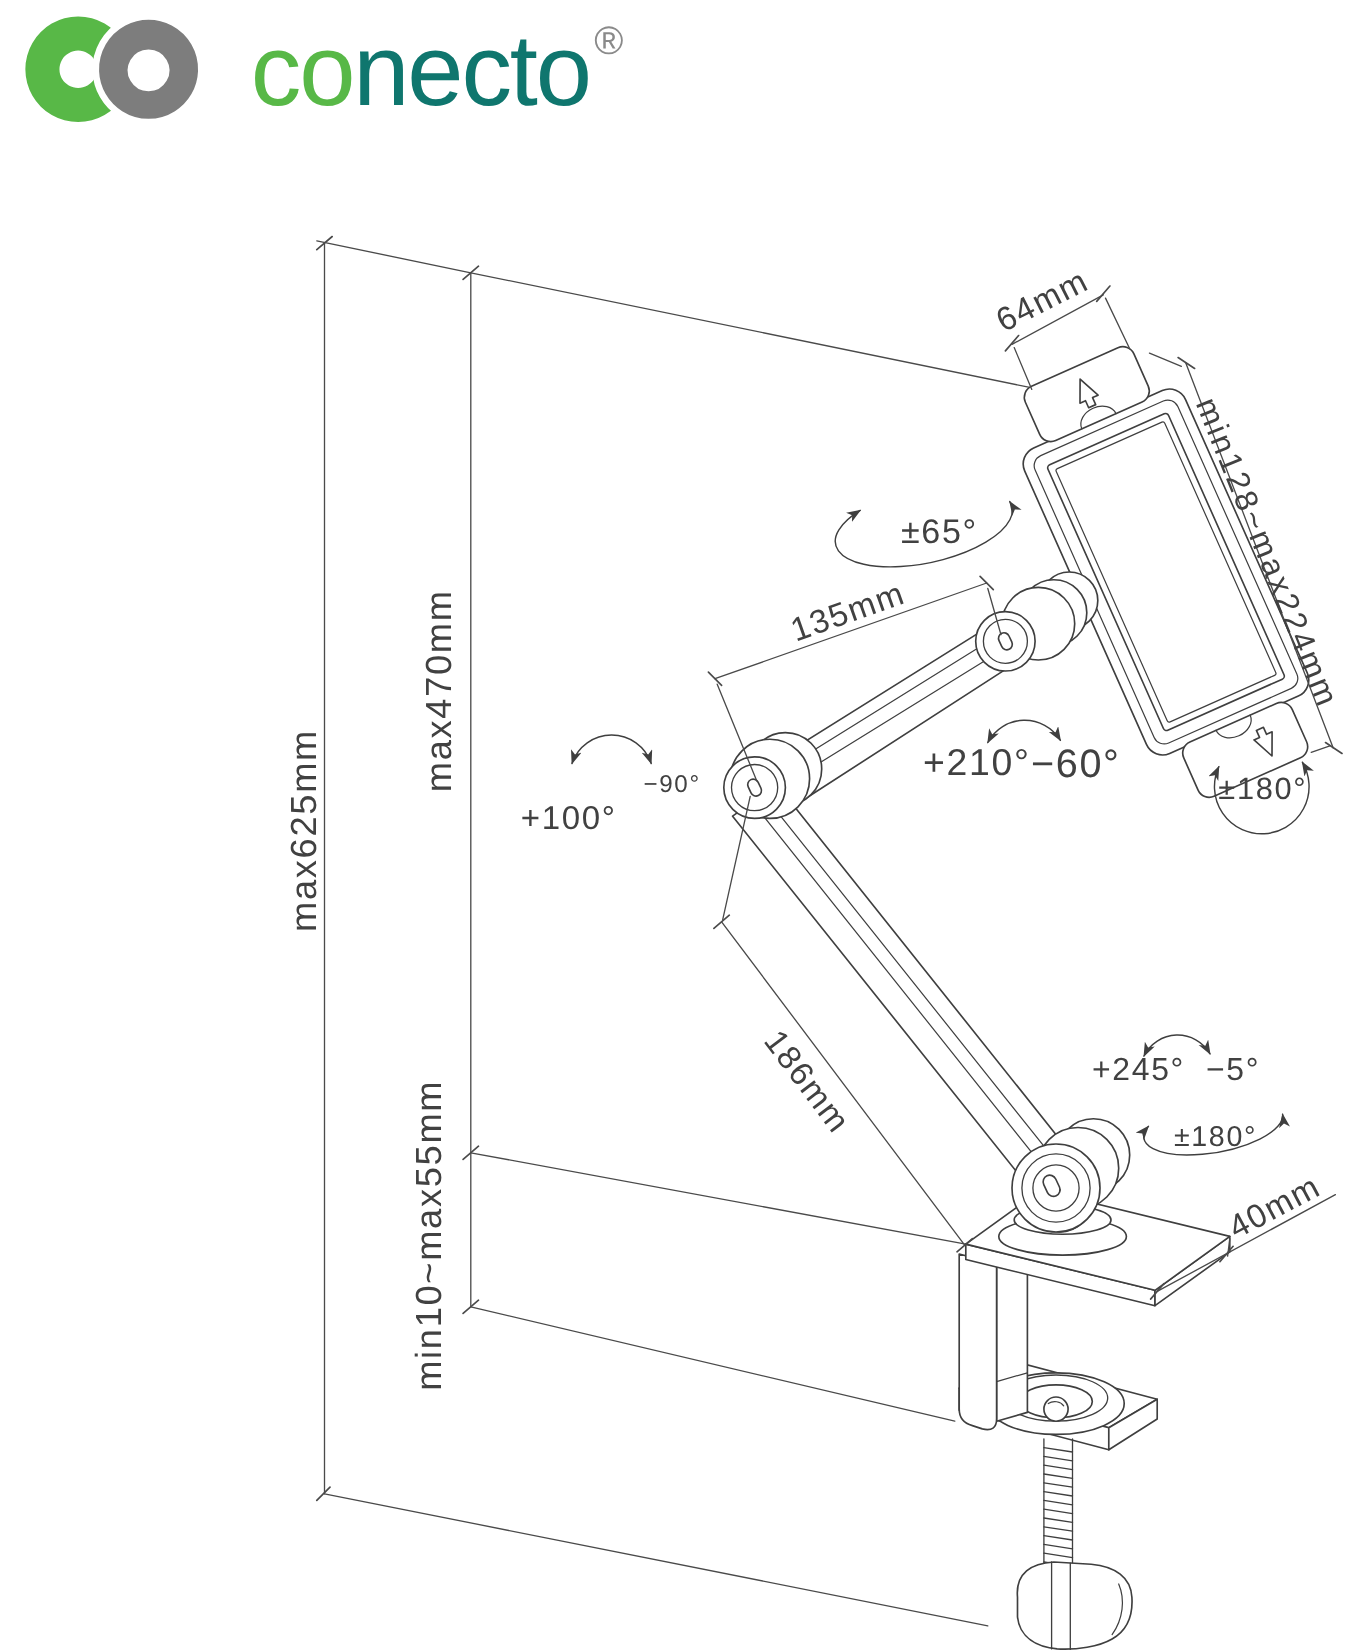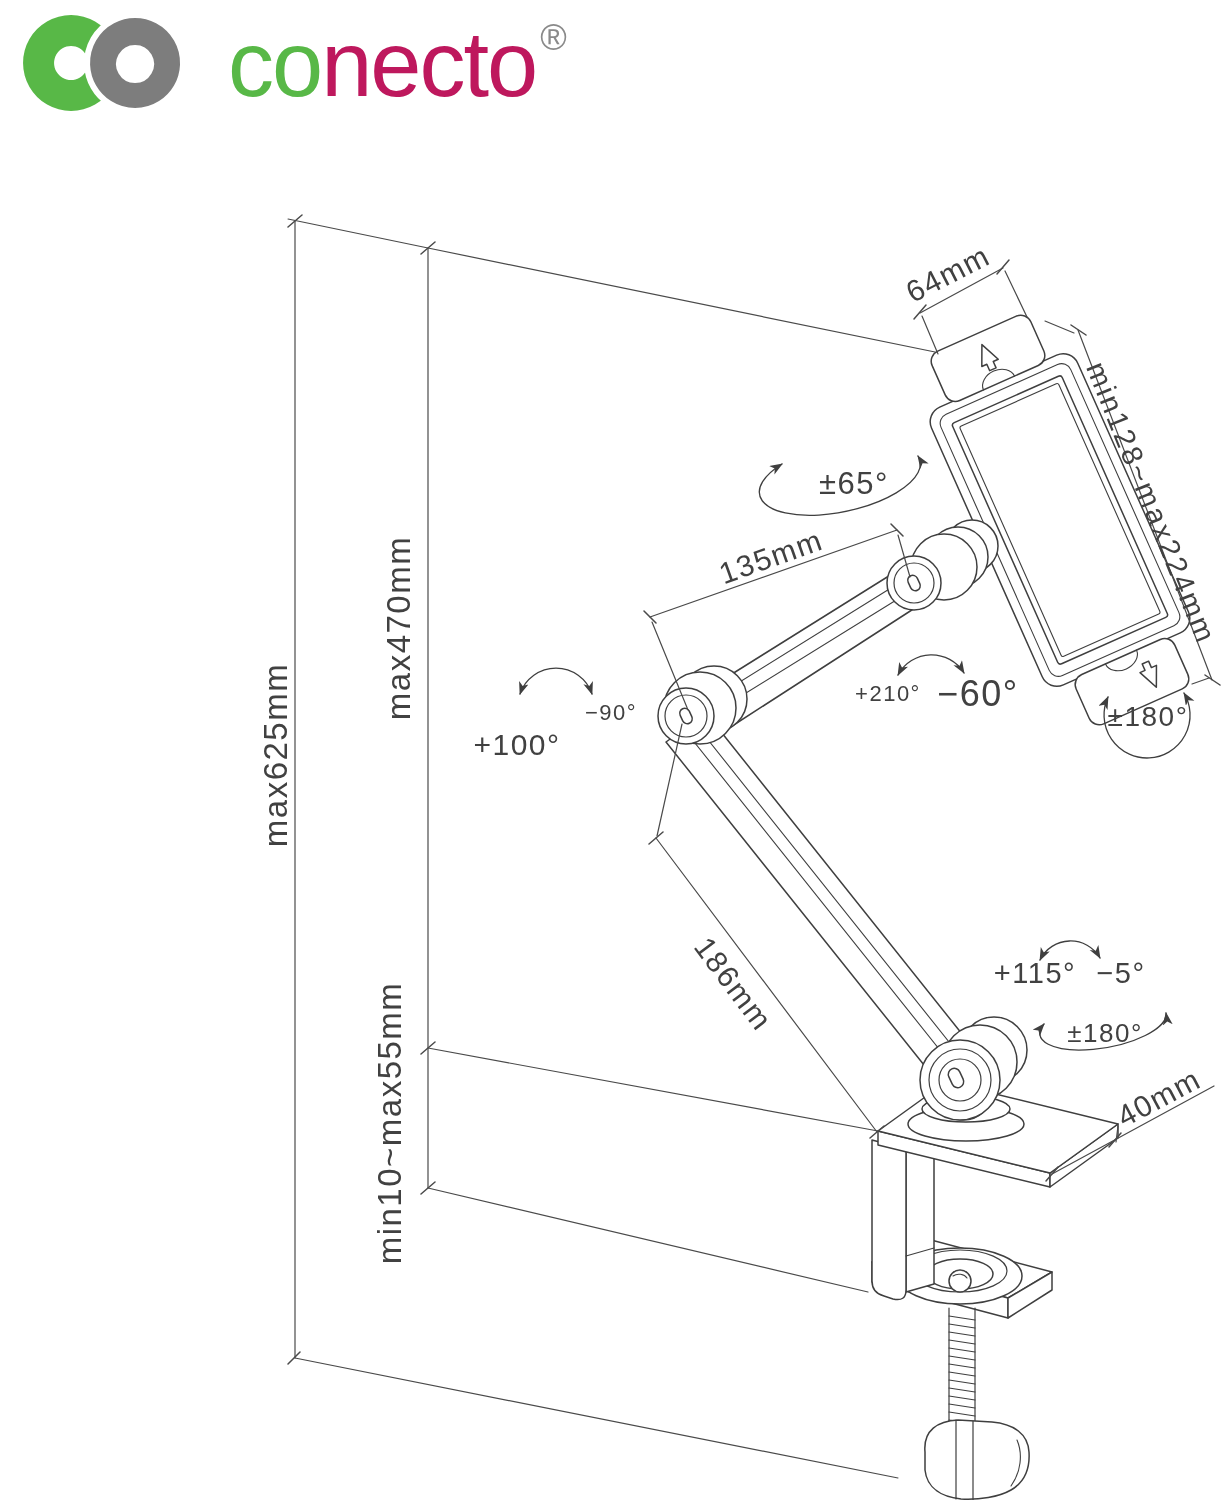--- a/index.html
+++ b/index.html
@@ -3,21 +3,21 @@
 <meta charset="utf-8">
 <style>
   html,body{margin:0;padding:0;background:#fff;}
   .stage{position:relative;width:1232px;height:1500px;background:#fff;overflow:hidden;
          font-family:"Liberation Sans", sans-serif;}
   .drawing{position:absolute;left:0;top:0;}
   
   .logo{position:absolute;left:14px;top:6px;display:flex;align-items:center;gap:36px;}
   .wordmark{font-size:92px;line-height:1;letter-spacing:-2px;color:#7b7b7b;white-space:nowrap;}
   .brand-green{color:#58b847;}
-  .brand-gray{color:#be185d;}
+  .brand-gray{color:#0f766e;}
   .brand-reg{font-size:36px;color:#8a8a8a;vertical-align:46px;margin-left:4px;}
   
   .lbl{position:absolute;color:#414141;white-space:nowrap;letter-spacing:1.5px;
        transform:translate(-50%,-50%) rotate(var(--r,0deg));transform-origin:center;}
 </style>
 </head>
 <body>
 
 <div class="stage">
 
@@ -187,25 +187,25 @@
     </g>
   </svg>
 
   <div>
     <div class="lbl" style="left:948px;top:274px;font-size:30px;--r:-27deg;">64mm</div>
     <div class="lbl" style="left:1151px;top:503px;font-size:29px;--r:68deg;letter-spacing:2.5px;">min128~max224mm</div>
     <div class="lbl" style="left:854px;top:484px;font-size:31px;">±65°</div>
     <div class="lbl" style="left:771px;top:557px;font-size:30px;--r:-19.5deg;">135mm</div>
     <div class="lbl" style="left:517px;top:745px;font-size:30px;">+100°</div>
     <div class="lbl" style="left:611px;top:713px;font-size:22px;">−90°</div>
-    <div class="lbl" style="left:888px;top:694px;font-size:22px;">+210°</div>
+    <div class="lbl" style="left:888px;top:694px;font-size:34px;">+210°</div>
     <div class="lbl" style="left:978px;top:694px;font-size:36px;">−60°</div>
     <div class="lbl" style="left:1148px;top:717px;font-size:28px;">±180°</div>
     <div class="lbl" style="left:733px;top:984px;font-size:30px;--r:53deg;">186mm</div>
-    <div class="lbl" style="left:1035px;top:973px;font-size:29px;">+115°</div>
+    <div class="lbl" style="left:1035px;top:973px;font-size:29px;">+245°</div>
     <div class="lbl" style="left:1121px;top:973px;font-size:29px;">−5°</div>
     <div class="lbl" style="left:1105px;top:1033px;font-size:26px;">±180°</div>
     <div class="lbl" style="left:1159px;top:1098px;font-size:30px;--r:-28deg;">40mm</div>
     <div class="lbl" style="left:276px;top:755px;font-size:33px;--r:-90deg;">max625mm</div>
     <div class="lbl" style="left:399px;top:628px;font-size:33px;--r:-90deg;">max470mm</div>
     <div class="lbl" style="left:390px;top:1123px;font-size:33px;--r:-90deg;">min10~max55mm</div>
   </div>
 
 </div>
 

